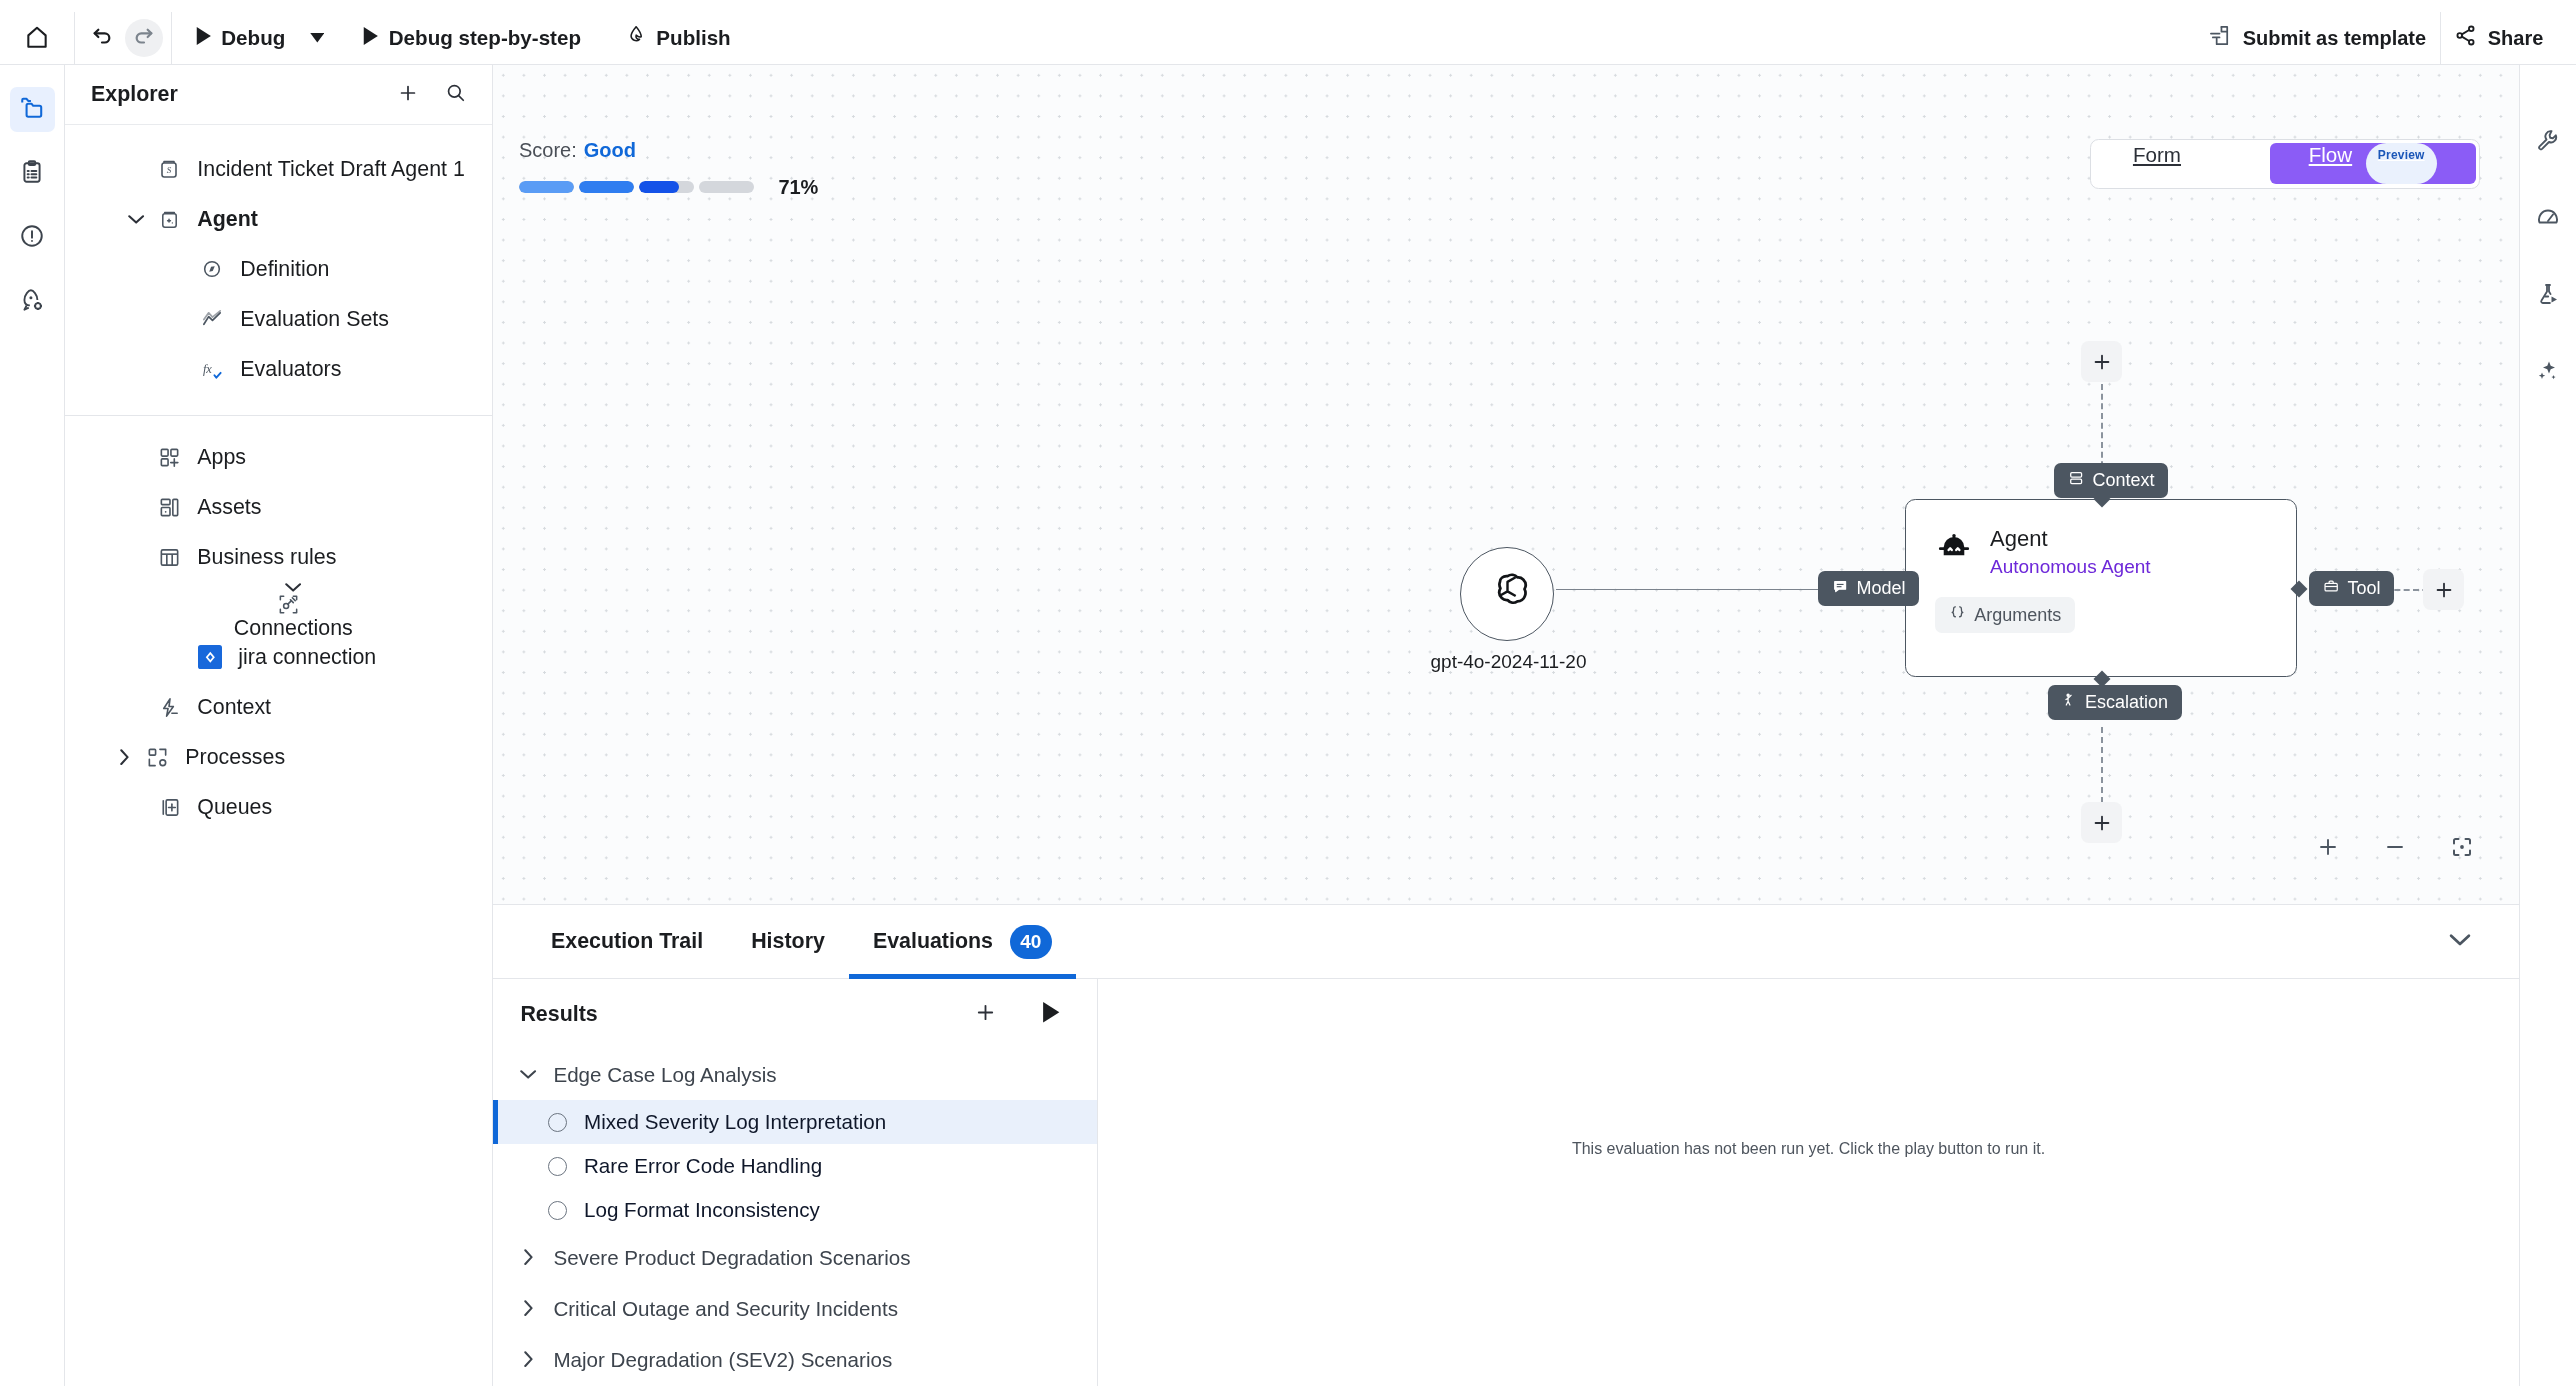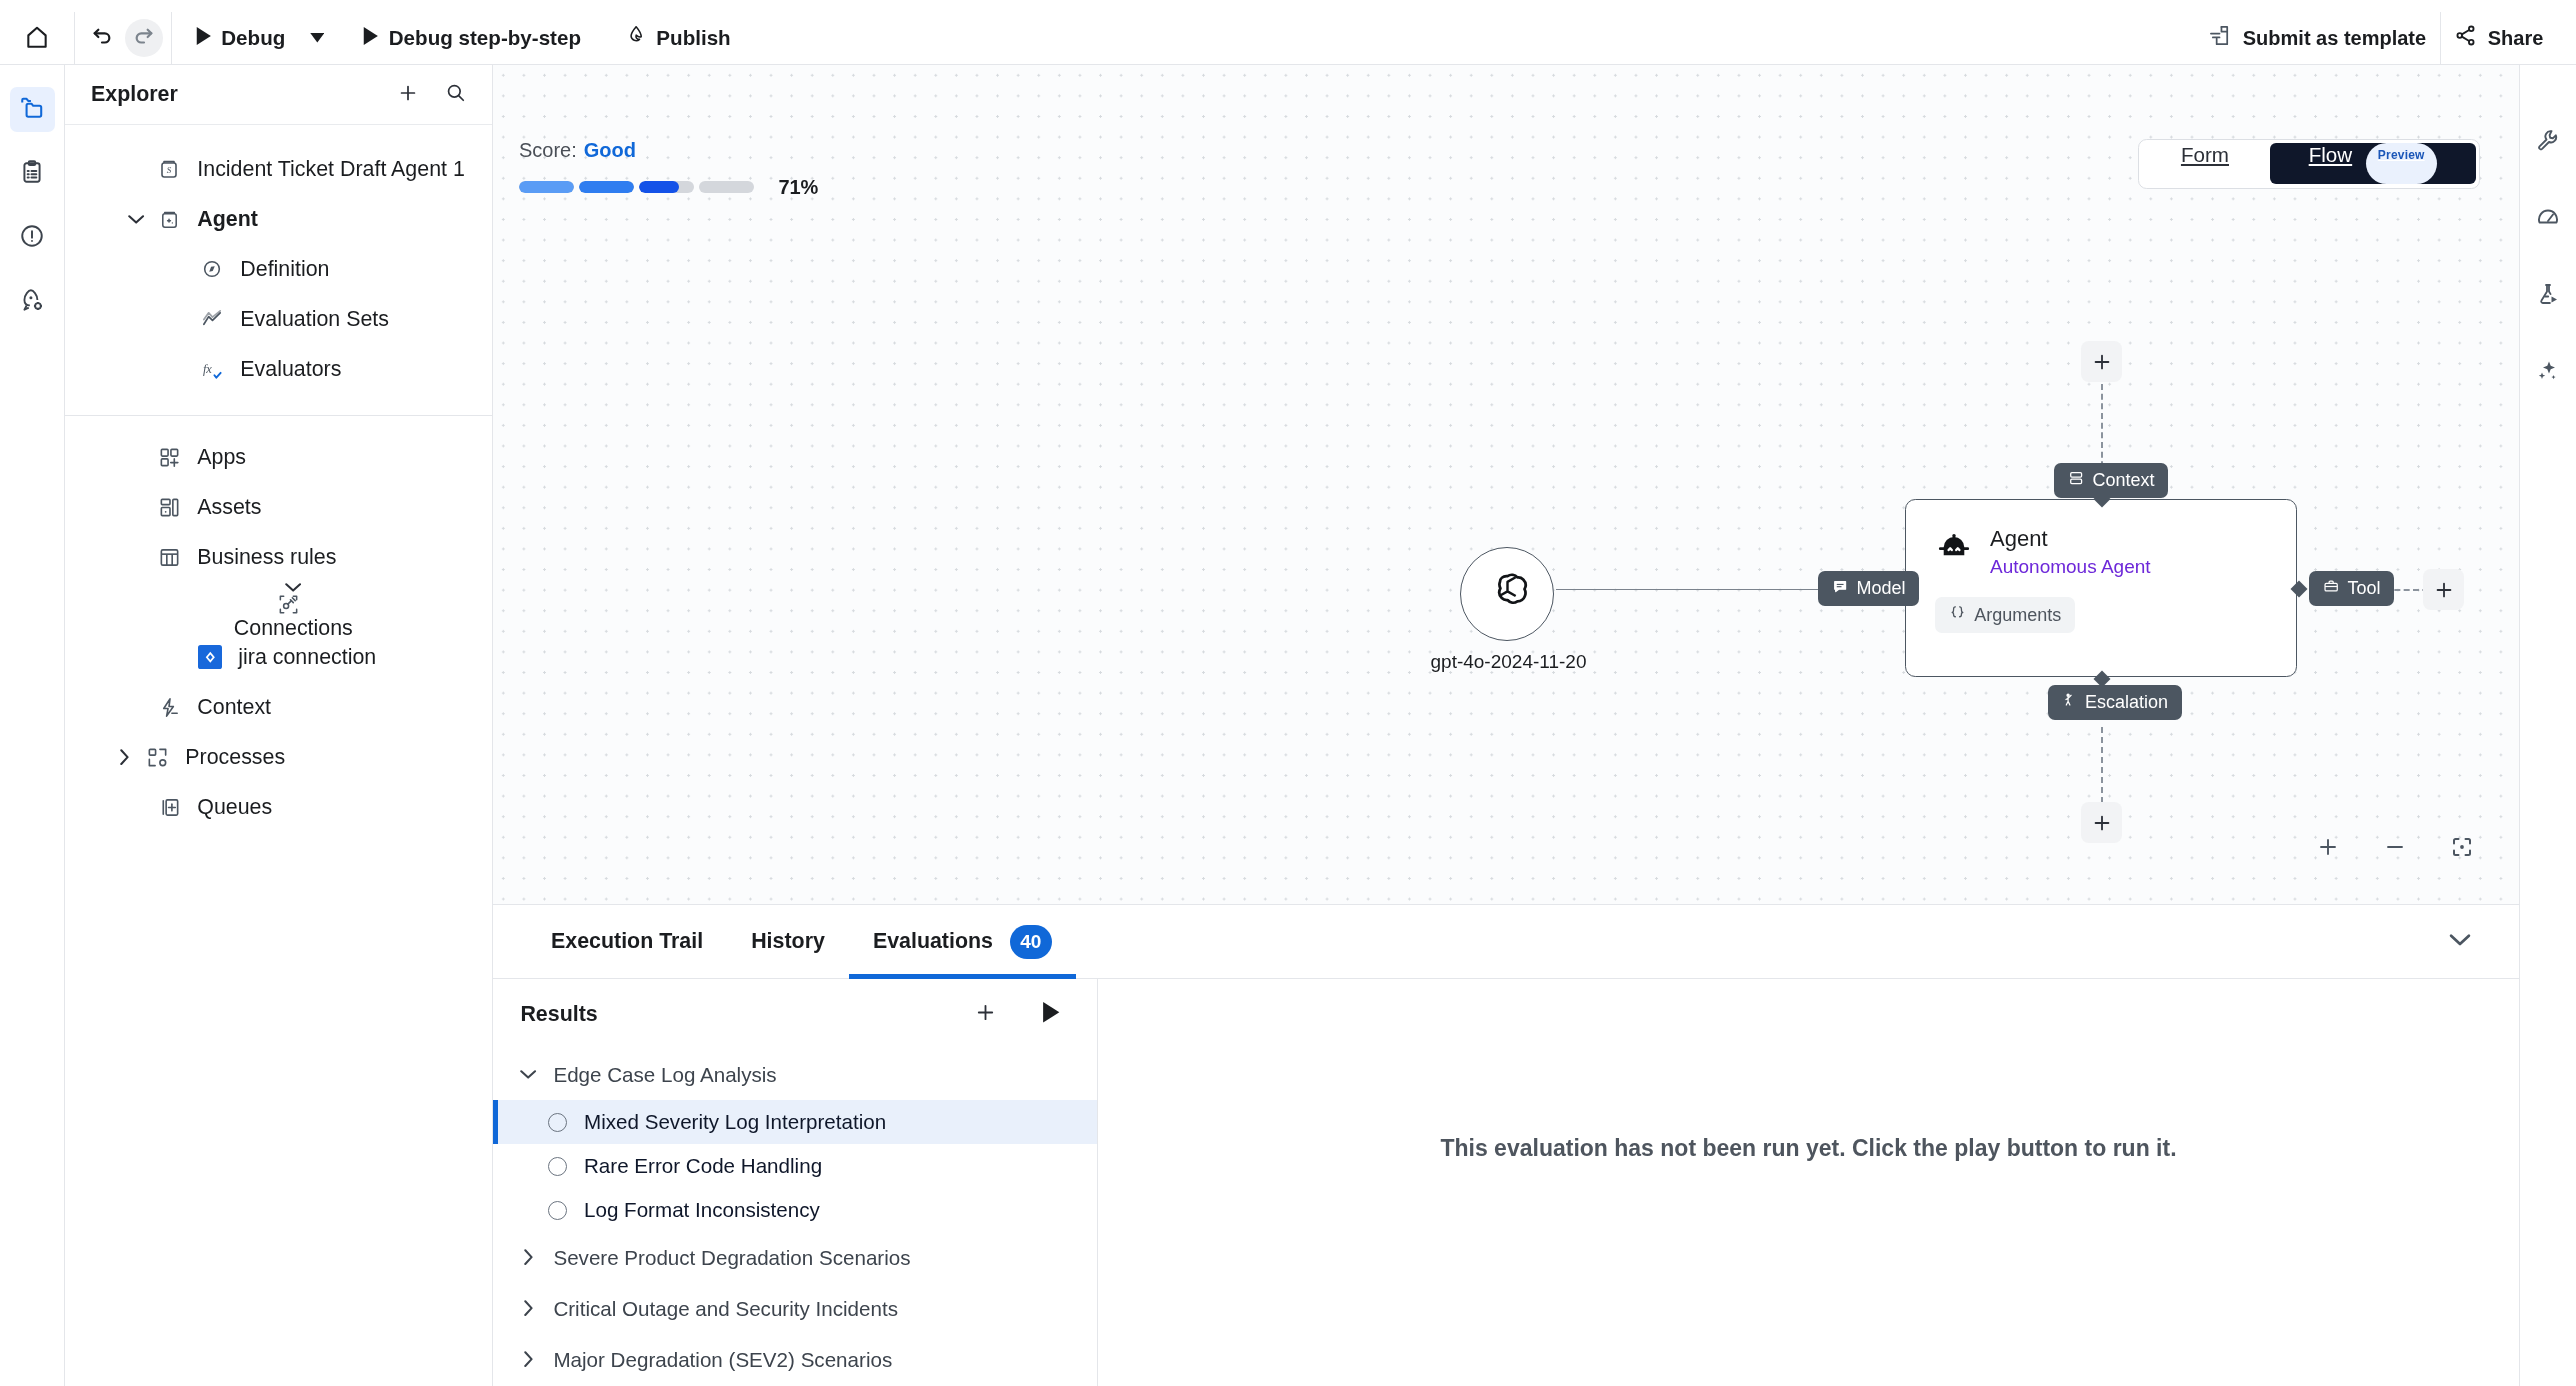--- a/index.html
+++ b/index.html
@@ -118,21 +118,21 @@
     position: absolute; right: 39px; top: 74px;
     display: flex; align-items: center;
     border: 0.9px solid #dcdfe4; border-radius: 8.6px;
     background: #fff; padding: 3.4px; gap: 1.7px;
   }
   .vt-item {
     height: 41px; padding: 0 39px; border-radius: 6px;
     display: flex; justify-content: center; gap: 13.7px;
     font-size: 20.6px; color: #2c3038; cursor: pointer; text-decoration: underline;
   }
-  .vt-item.on { background: #0f172a; color: #fff; }
+  .vt-item.on { background: #8b5cf6; color: #fff; margin-left: 48px; }
   .vt-badge {
     background: #eaf1fd; color: #1a56b8; font-size: 12px; font-weight: bold;
     border-radius: 856px; padding: 5.1px 12px; letter-spacing: 0.2px;
   }
 
   
   .flow { position: absolute; inset: 0; }
   .node-agent {
     position: absolute; left: 1412px; top: 434px;
     width: 392px; height: 178px;
@@ -220,21 +220,21 @@
     padding-left: 55px; gap: 17px; font-size: 20.6px; color: #0f172a;
     cursor: pointer; position: relative;
   }
   .item-row.sel { background: #e9f0fb; }
   .item-row.sel::before {
     content: ""; position: absolute; left: 0; top: 0; bottom: 0; width: 5.1px; background: #1068d8;
   }
   .ring { width: 19px; height: 19px; border-radius: 50%; border: 1.7px solid #6b7480; }
 
   .res-detail { flex: 1; display: flex; align-items: center; justify-content: center; padding-bottom: 69px; }
-  .res-detail span { font-size: 23px; color: #4e555e; font-weight: bold; }
+  .res-detail span { font-size: 16px; color: #4e555e; }
 
   
   .rrail {
     width: 57px; min-width: 57px; border-left: 0.9px solid #e4e6ea;
     display: flex; flex-direction: column; align-items: center;
     padding-top: 57px; gap: 38px; background: #fff;
   }
   .rrail-btn { width: 39px; height: 39px; display:flex; align-items:center; justify-content:center; cursor:pointer; border-radius: 5.1px; color: #4c5661; }
 
   .dashed-v { position: absolute; border-left: 2.1px dashed #8b939d; }

